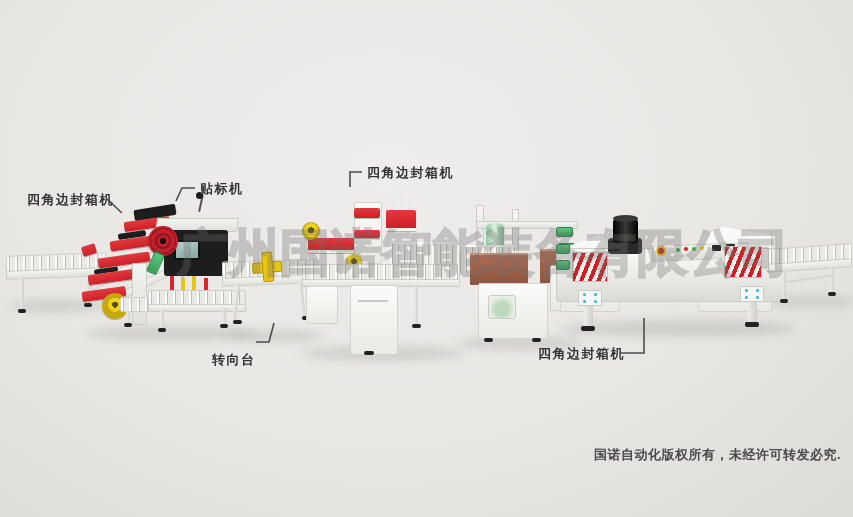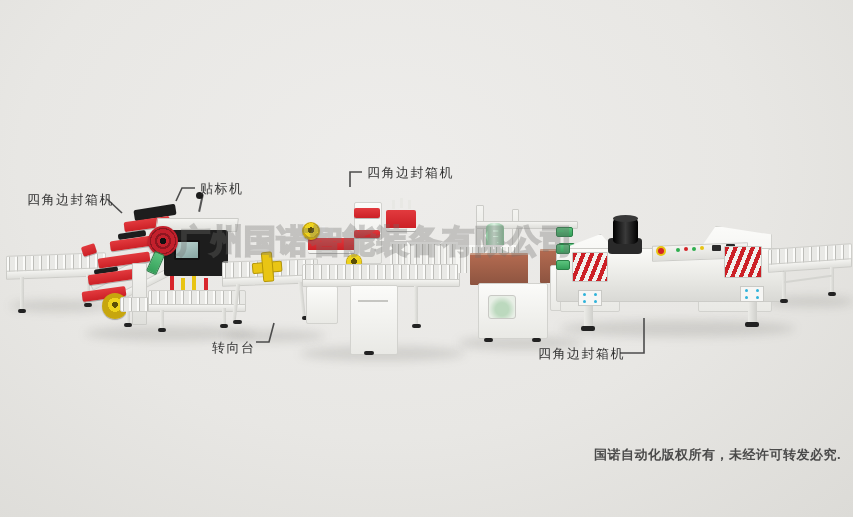--- a/index.html
+++ b/index.html
@@ -12,22 +12,22 @@
   .frame{background:linear-gradient(#f4f4f1,#dfdfdb);border:1px solid #ccccc8;border-radius:1px}
   .leg{background:linear-gradient(90deg,#eceçe8,#cfcfcb);background:linear-gradient(90deg,#ececе8,#cfcfcb);background:linear-gradient(90deg,#ecece8,#cfcfcb);width:4px}
   .foot{background:#222;border-radius:2px;height:4px}
   .white-box{background:linear-gradient(180deg,#fbfbf9,#e9e9e5);border:1px solid #d2d2ce;border-radius:2px}
   .redbar{background:linear-gradient(#e23a3e,var(--machine-red,#cc2026));border-radius:2px;box-shadow:0 1px 0 rgba(0,0,0,.25)}
   .blackbar{background:#1d1d1d;border-radius:2px}
   .yellow-disc{border-radius:50%;background:radial-gradient(circle at 50% 45%, #5c4f06 0 3px, #eed31d 3px 7px, #c7a60e 7px 100%);box-shadow:0 1px 1px rgba(0,0,0,.3)}
   .fence{background:repeating-linear-gradient(90deg,#f7f7f4 0 2px, rgba(150,150,145,.55) 2px 3px, #ebebe8 3px 6px);border-top:2px solid #fafaf8}
   .curtain{background:repeating-linear-gradient(112deg, var(--machine-red,#cc2026) 0 4px, #f1f1ee 4px 8px);border:1px solid #c8c8c4;border-radius:1px}
   .shadow{background:rgba(80,80,72,.16);border-radius:50%;filter:blur(5px)}
-  .label{position:absolute;font-weight:normal;font-size:13px;line-height:1.2;color:#333;letter-spacing:1.5px;white-space:nowrap;z-index:6}
-  .watermark{position:absolute;left:178px;top:220px;z-index:5;font-weight:bold;font-size:32px;
+  .label{position:absolute;font-weight:bold;font-size:13px;line-height:1.2;color:#333;letter-spacing:1.5px;white-space:nowrap;z-index:6}
+  .watermark{position:absolute;left:178px;top:220px;z-index:5;font-weight:bold;font-size:50px;
     letter-spacing:1px;white-space:nowrap;color:transparent;
     -webkit-text-stroke:2.2px rgba(112,112,110,.55);opacity:.6;pointer-events:none}
   .copyright{position:absolute;left:594px;top:446px;z-index:6;font-size:13px;font-weight:bold;
     color:#4a4a4a;letter-spacing:.5px;white-space:nowrap}
   .screen{background:linear-gradient(160deg,#b9d2cf,#87a5a2);border:2px solid #111;border-radius:2px}
   .brown{background:linear-gradient(180deg,#b26a50,#8d5440);border-top:2px solid #c89a84;border-radius:1px}
   .green-clamp{background:linear-gradient(#5cc47e,#35a05a);border-radius:2px;border:1px solid #2b8048}
   .plate{background:#f6f6f4;border:1px solid #c9c9c5;display:grid;grid-template-columns:1fr 1fr;align-items:center;justify-items:center}
   .plate i{width:3px;height:3px;border-radius:50%;background:#2fb3da;display:block}
   .dot{border-radius:50%;position:absolute}
@@ -206,18 +206,18 @@
     <polyline points="107,199 122,213" fill="none" stroke="#4c4c4c" stroke-width="1.6"></polyline>
     <polyline points="195,188 182,188 176,201" fill="none" stroke="#4c4c4c" stroke-width="1.6"></polyline>
     <polyline points="362,172 350,172 350,187" fill="none" stroke="#4c4c4c" stroke-width="1.6"></polyline>
     <polyline points="256,342 269,342 274,323" fill="none" stroke="#4c4c4c" stroke-width="1.6"></polyline>
     <polyline points="620,353 644,353 644,318" fill="none" stroke="#4c4c4c" stroke-width="1.6"></polyline>
   </svg>
 
   <div class="label" style="left:27px;top:192px">四角边封箱机</div>
   <div class="label" style="left:200px;top:181px">贴标机</div>
   <div class="label" style="left:367px;top:165px">四角边封箱机</div>
-  <div class="label" style="left:212px;top:340px">转向台</div>
+  <div class="label" style="left:212px;top:352px">转向台</div>
   <div class="label" style="left:538px;top:346px">四角边封箱机</div>
 
   <div class="copyright">国诺自动化版权所有，未经许可转发必究.</div>
 
 </div>
 
 </body></html>

